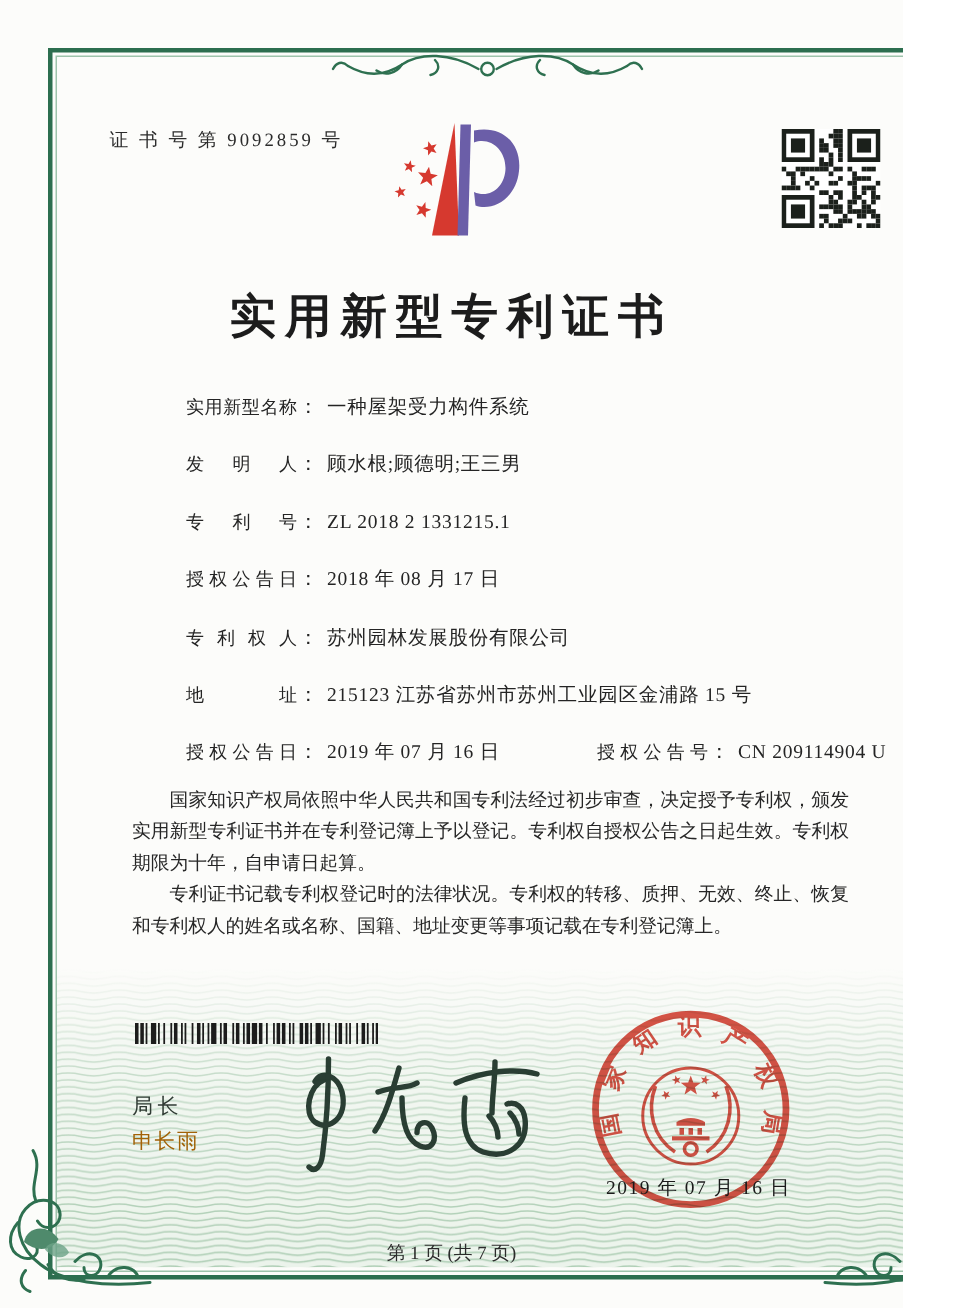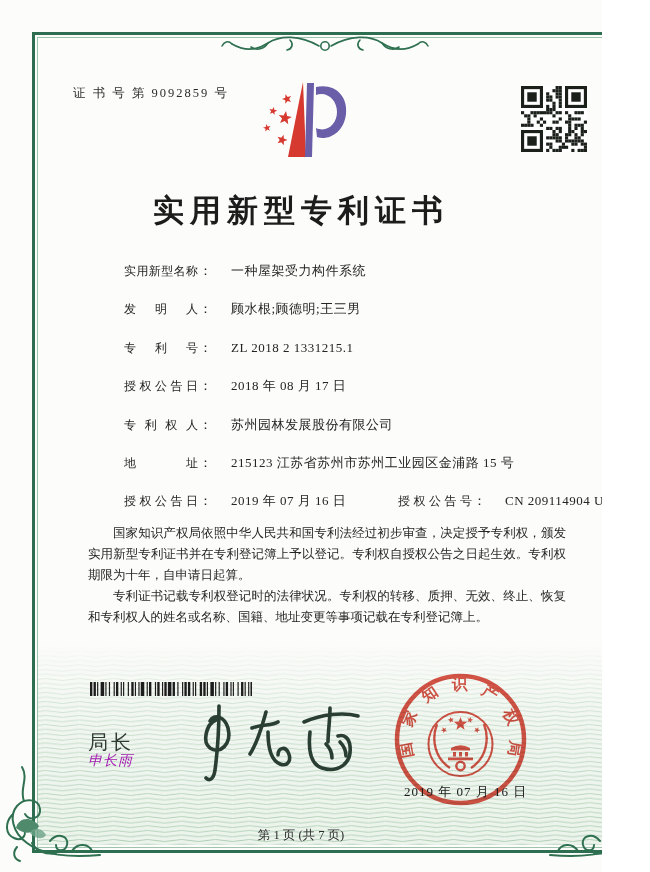--- a/index.html
+++ b/index.html
@@ -21,33 +21,33 @@
   .logo{position:absolute;left:255px;top:76px;width:100px;height:84px;z-index:4;}
   .qr{position:absolute;left:521px;top:86px;width:66px;height:66px;z-index:4;}
   .title{position:absolute;left:0;top:190px;width:100%;text-align:center;
          font-size:31px;font-weight:bold;letter-spacing:6px;color:#1c1c1c;z-index:4;}
   
   .fields{position:absolute;left:88px;top:262px;width:478px;z-index:4;font-size:13px;}
   .frow{position:relative;height:38.4px;white-space:nowrap;}
   .flabel{display:inline-block;width:74px;font-size:12px;text-align:justify;
           text-align-last:justify;text-justify:inter-character;vertical-align:baseline;color:#242424;margin-left:36px;}
   .colon{margin-left:1px;color:#242424;}
-  .fval{margin-left:19px;letter-spacing:0.5px;color:#242424;text-align:right;}
+  .fval{margin-left:6px;letter-spacing:0.5px;color:#242424;text-align:right;}
   .grantno{position:absolute;left:274px;top:0;}
   
   .bodytext{position:absolute;left:88px;top:523px;width:478px;z-index:4;
             font-size:12.5px;line-height:21px;text-align:justify;color:#262626;}
   .bodytext p{margin:0;text-indent:2em;}
   
   .barcode{position:absolute;left:90px;top:682px;width:162px;height:14px;z-index:4;}
   .hei{font-family:"Liberation Sans","DejaVu Sans",sans-serif;}
-  .signer-title{position:absolute;left:88px;top:729px;font-size:20px;letter-spacing:3px;
+  .signer-title{position:absolute;left:88px;top:729px;font-size:14px;letter-spacing:3px;
                 color:#2f3a33;z-index:4;}
   .signer-name{position:absolute;left:88px;top:752px;font-size:14px;letter-spacing:1px;
-               color:#a21caf;z-index:4;font-style:italic;}
+               color:#a16207;z-index:4;}
   .signature{position:absolute;left:188px;top:698px;width:180px;height:88px;z-index:5;}
   .seal{position:absolute;left:393px;top:672px;width:135px;height:135px;z-index:4;
         mix-blend-mode:multiply;opacity:.93;}
   .sealdate{position:absolute;left:404px;top:783px;font-size:13px;letter-spacing:1px;
             color:#1a1a1a;z-index:6;}
   .footer{position:absolute;left:0;top:827px;width:100%;text-align:center;
           font-size:12.5px;color:#2b2b2b;z-index:4;}
 </style>
 </head>
 <body>

